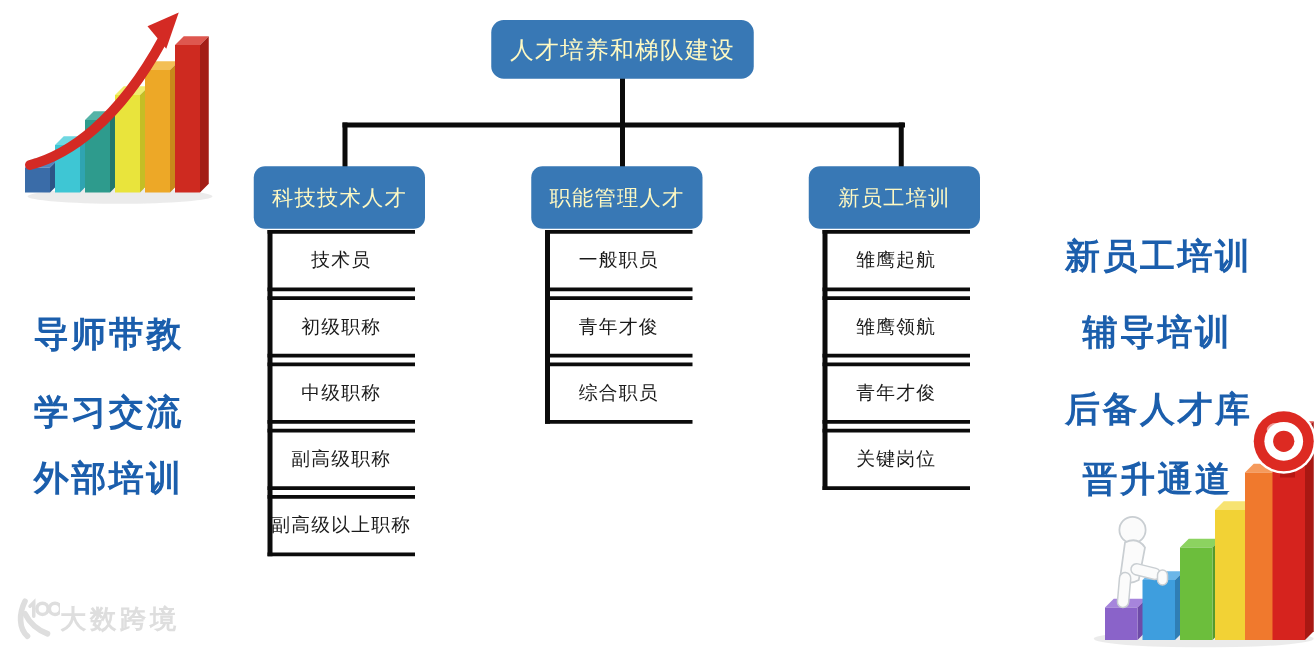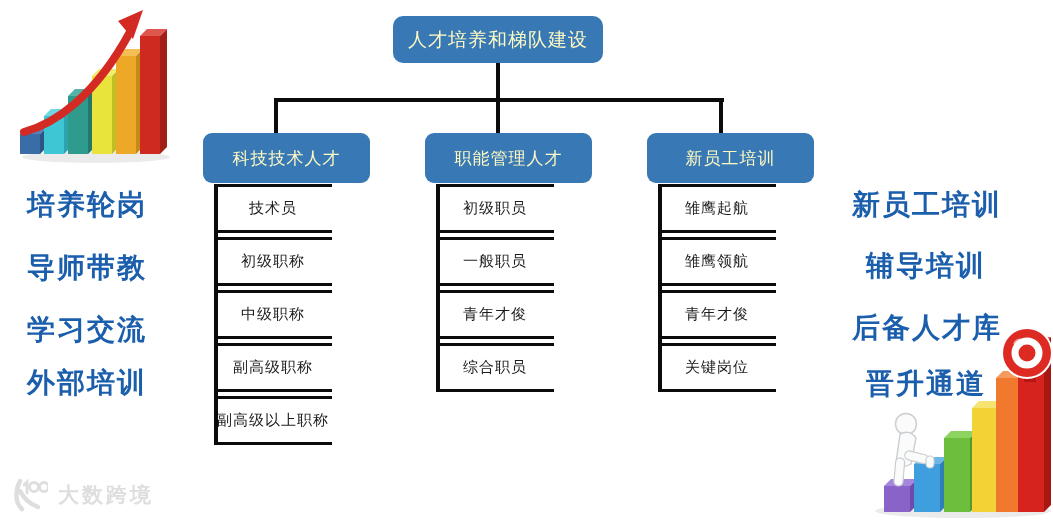--- a/index.html
+++ b/index.html
@@ -6,21 +6,21 @@
   .stage{
     position:relative;width:1053px;height:521px;background:#ffffff;
     font-family:"Liberation Sans","DejaVu Sans",sans-serif;overflow:hidden;
   }
   .node{
     position:absolute;background:#3878B5;color:#fef9c3;
     display:flex;align-items:center;justify-content:center;
     text-align:center;letter-spacing:1px;
   }
   .root-node{left:393px;top:16px;width:210px;height:47px;border-radius:10px;font-size:19px;}
-  .branch-node{top:133px;width:167px;height:50px;border-radius:9px;font-size:17px;}
+  .branch-node{top:133px;width:137px;height:50px;border-radius:9px;font-size:17px;}
   .branch-1{left:203px;}
   .branch-2{left:425px;}
   .branch-3{left:647px;}
   .line{position:absolute;background:#0b0b0b;}
   .col{position:absolute;top:184px;width:118px;}
   .col::before{content:"";position:absolute;left:0;top:0;width:4px;height:100%;background:#0b0b0b;}
   .col-1{left:214px;}
   .col-2{left:436px;}
   .col-3{left:658px;}
   .cell{
@@ -28,21 +28,21 @@
     margin-bottom:4px;display:flex;align-items:center;justify-content:center;
     font-size:15px;color:#1a1a1a;letter-spacing:1px;
   }
   .cell:last-child{margin-bottom:0;}
   .side-label{
     position:absolute;color:#1B5EAC;font-weight:bold;font-size:28px;
     letter-spacing:2px;white-space:nowrap;
   }
   .clipart{position:absolute;}
   .watermark{
-    position:absolute;left:10px;top:477px;display:flex;align-items:center;gap:10px;
+    position:absolute;left:10px;top:477px;display:flex;align-items:center;gap:0;
     color:#dedede;
   }
   .watermark-text{font-size:21px;font-weight:bold;letter-spacing:3px;color:#dedede;}
 </style>
 </head>
 <body>
 
 <div class="stage">
 
   <div class="line" style="left:496px;top:62px;width:4px;height:38px;"></div>
@@ -67,34 +67,32 @@
 
   <div class="col col-1">
     <div class="cell">技术员</div>
     <div class="cell">初级职称</div>
     <div class="cell">中级职称</div>
     <div class="cell">副高级职称</div>
     <div class="cell">副高级以上职称</div>
   </div>
 
   <div class="col col-2">
-    <div class="cell">初级职员</div>
     <div class="cell">一般职员</div>
     <div class="cell">青年才俊</div>
     <div class="cell">综合职员</div>
   </div>
 
   <div class="col col-3">
     <div class="cell">雏鹰起航</div>
     <div class="cell">雏鹰领航</div>
     <div class="cell">青年才俊</div>
     <div class="cell">关键岗位</div>
   </div>
 
-  <div class="side-label" style="left:27px;top:186px;">培养轮岗</div>
   <div class="side-label" style="left:27px;top:249px;">导师带教</div>
   <div class="side-label" style="left:27px;top:311px;">学习交流</div>
   <div class="side-label" style="left:27px;top:364px;">外部培训</div>
 
   <div class="side-label" style="left:852px;top:186px;">新员工培训</div>
   <div class="side-label" style="left:866px;top:247px;">辅导培训</div>
   <div class="side-label" style="left:852px;top:309px;">后备人才库</div>
   <div class="side-label" style="left:866px;top:365px;">晋升通道</div>
 
   <svg class="clipart" style="left:12px;top:6px;" width="160" height="158" viewBox="0 0 160 158">

